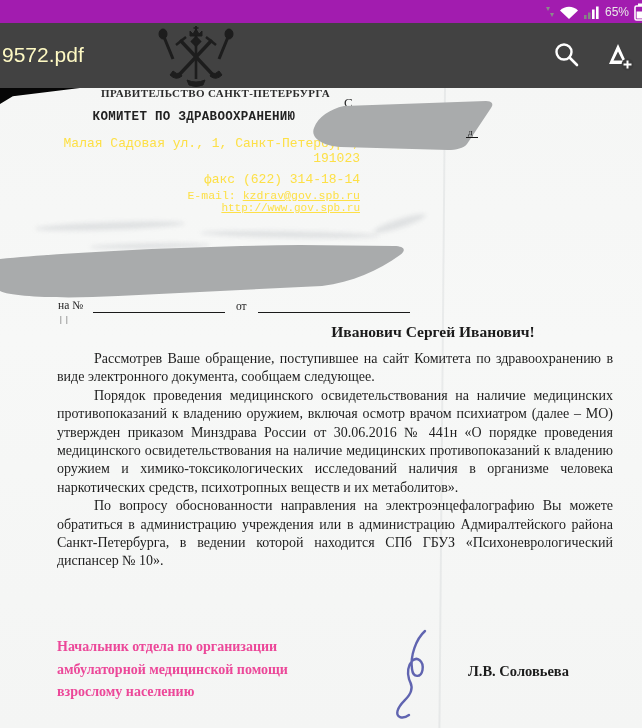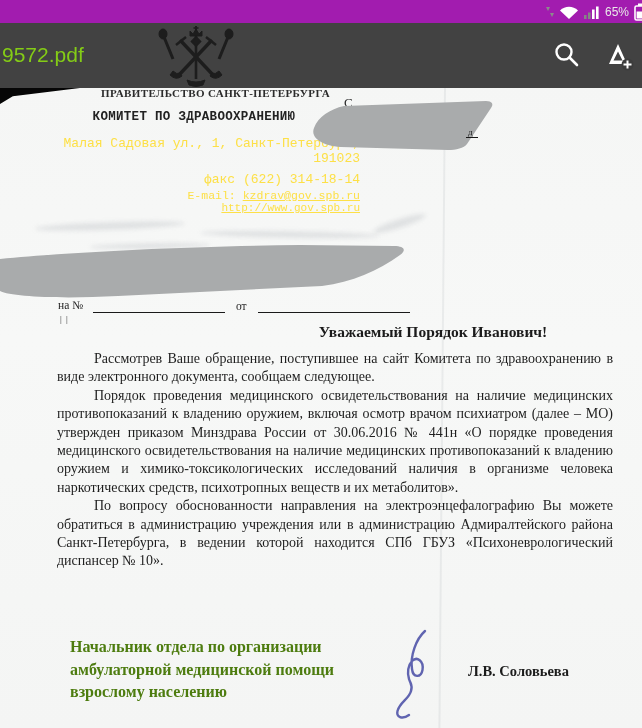--- a/index.html
+++ b/index.html
@@ -12,21 +12,21 @@
 
   
   .statusbar{position:absolute;left:0;top:0;width:642px;height:23px;background:#a21caf;z-index:50;
              display:flex;align-items:center;justify-content:flex-end;gap:5px;
              font-family:"Liberation Sans",sans-serif;color:#e9e9e9;font-size:12px;}
   .statusbar svg{display:block;}
   .battery-wrap{position:relative;width:14px;height:17px;margin-right:-6px;}
 
   
   .toolbar{position:absolute;left:0;top:23px;width:642px;height:65px;background:rgba(60,60,60,.97);z-index:20;}
-  .toolbar-title{position:absolute;left:2px;top:20px;color:#84cc16;font-size:21px;
+  .toolbar-title{position:absolute;left:2px;top:20px;color:#fef9c3;font-size:21px;
                  font-family:"Liberation Sans",sans-serif;white-space:nowrap;}
   .icon-btn{position:absolute;top:12px;width:40px;height:40px;display:flex;align-items:center;justify-content:center;}
   .btn-search{left:546px;}
   .btn-drive{left:598px;}
 
   .emblem{position:absolute;left:157px;top:25px;z-index:30;}
 
   
   .gov-line{position:absolute;left:58px;top:87px;width:272px;text-align:right;
             font-weight:bold;font-size:11px;letter-spacing:.4px;color:#2c2c2c;}
@@ -65,22 +65,22 @@
   .ref-ul2{position:absolute;left:258px;top:312px;width:152px;height:1.4px;background:#1a1a1a;}
   .ref-marks{position:absolute;left:60px;top:314px;font-size:9px;color:#333;letter-spacing:1px;}
 
   
   .salutation{position:absolute;left:255px;top:323px;width:356px;text-align:center;
               font-weight:bold;font-size:15.5px;color:#1b1b1b;}
   .body-text{position:absolute;left:57px;top:350px;width:556px;color:#1e1e1e;}
   .body-text p{margin:0;font-size:14px;line-height:18.4px;text-align:justify;text-indent:37px;}
 
   
-  .signoff{position:absolute;left:70px;top:636px;font-weight:bold;font-size:16px;
-           line-height:22.5px;color:#4d7c0f;}
+  .signoff{position:absolute;left:57px;top:636px;font-weight:bold;font-size:14px;
+           line-height:22.5px;color:#ec4899;}
   .sig-name{position:absolute;left:468px;top:663px;font-weight:bold;font-size:14.5px;color:#1c1c1c;}
   .sig-stroke{position:absolute;left:383px;top:626px;z-index:4;}
 </style>
 </head>
 <body>
 
 <div id="screen">
 
   <div class="paper"></div>
 
@@ -172,21 +172,21 @@
   <svg class="blob2" width="420" height="66" viewBox="0 0 420 66">
     <path d="M0,21 C70,14 190,8 300,7 L394,8 C404,8 407,12 400,17 C378,33 352,44 322,48 L118,58 C62,61 12,59 0,53 Z" fill="#a9abac"></path>
   </svg>
 
   <span class="ref-na">на №</span>
   <div class="ref-ul1"></div>
   <span class="ref-ot">от</span>
   <div class="ref-ul2"></div>
   <span class="ref-marks">| |</span>
 
-  <div class="salutation">Уважаемый Порядок Иванович!</div>
+  <div class="salutation">Иванович Сергей Иванович!</div>
   <div class="body-text">
     <p>Рассмотрев Ваше обращение, поступившее на сайт Комитета по здравоохранению в виде электронного документа, сообщаем следующее.</p>
     <p>Порядок проведения медицинского освидетельствования на наличие медицинских противопоказаний к владению оружием, включая осмотр врачом психиатром (далее – МО) утвержден приказом Минздрава России от 30.06.2016 № 441н «О порядке проведения медицинского освидетельствования на наличие медицинских противопоказаний к владению оружием и химико-токсикологических исследований наличия в организме человека наркотических средств, психотропных веществ и их метаболитов».</p>
     <p>По вопросу обоснованности направления на электроэнцефалографию Вы можете обратиться в администрацию учреждения или в администрацию Адмиралтейского района Санкт-Петербурга, в ведении которой находится СПб ГБУЗ «Психоневрологический диспансер № 10».</p>
   </div>
 
   <div class="signoff">
     <div>Начальник отдела по организации</div>
     <div>амбулаторной медицинской помощи</div>
     <div>взрослому населению</div>

